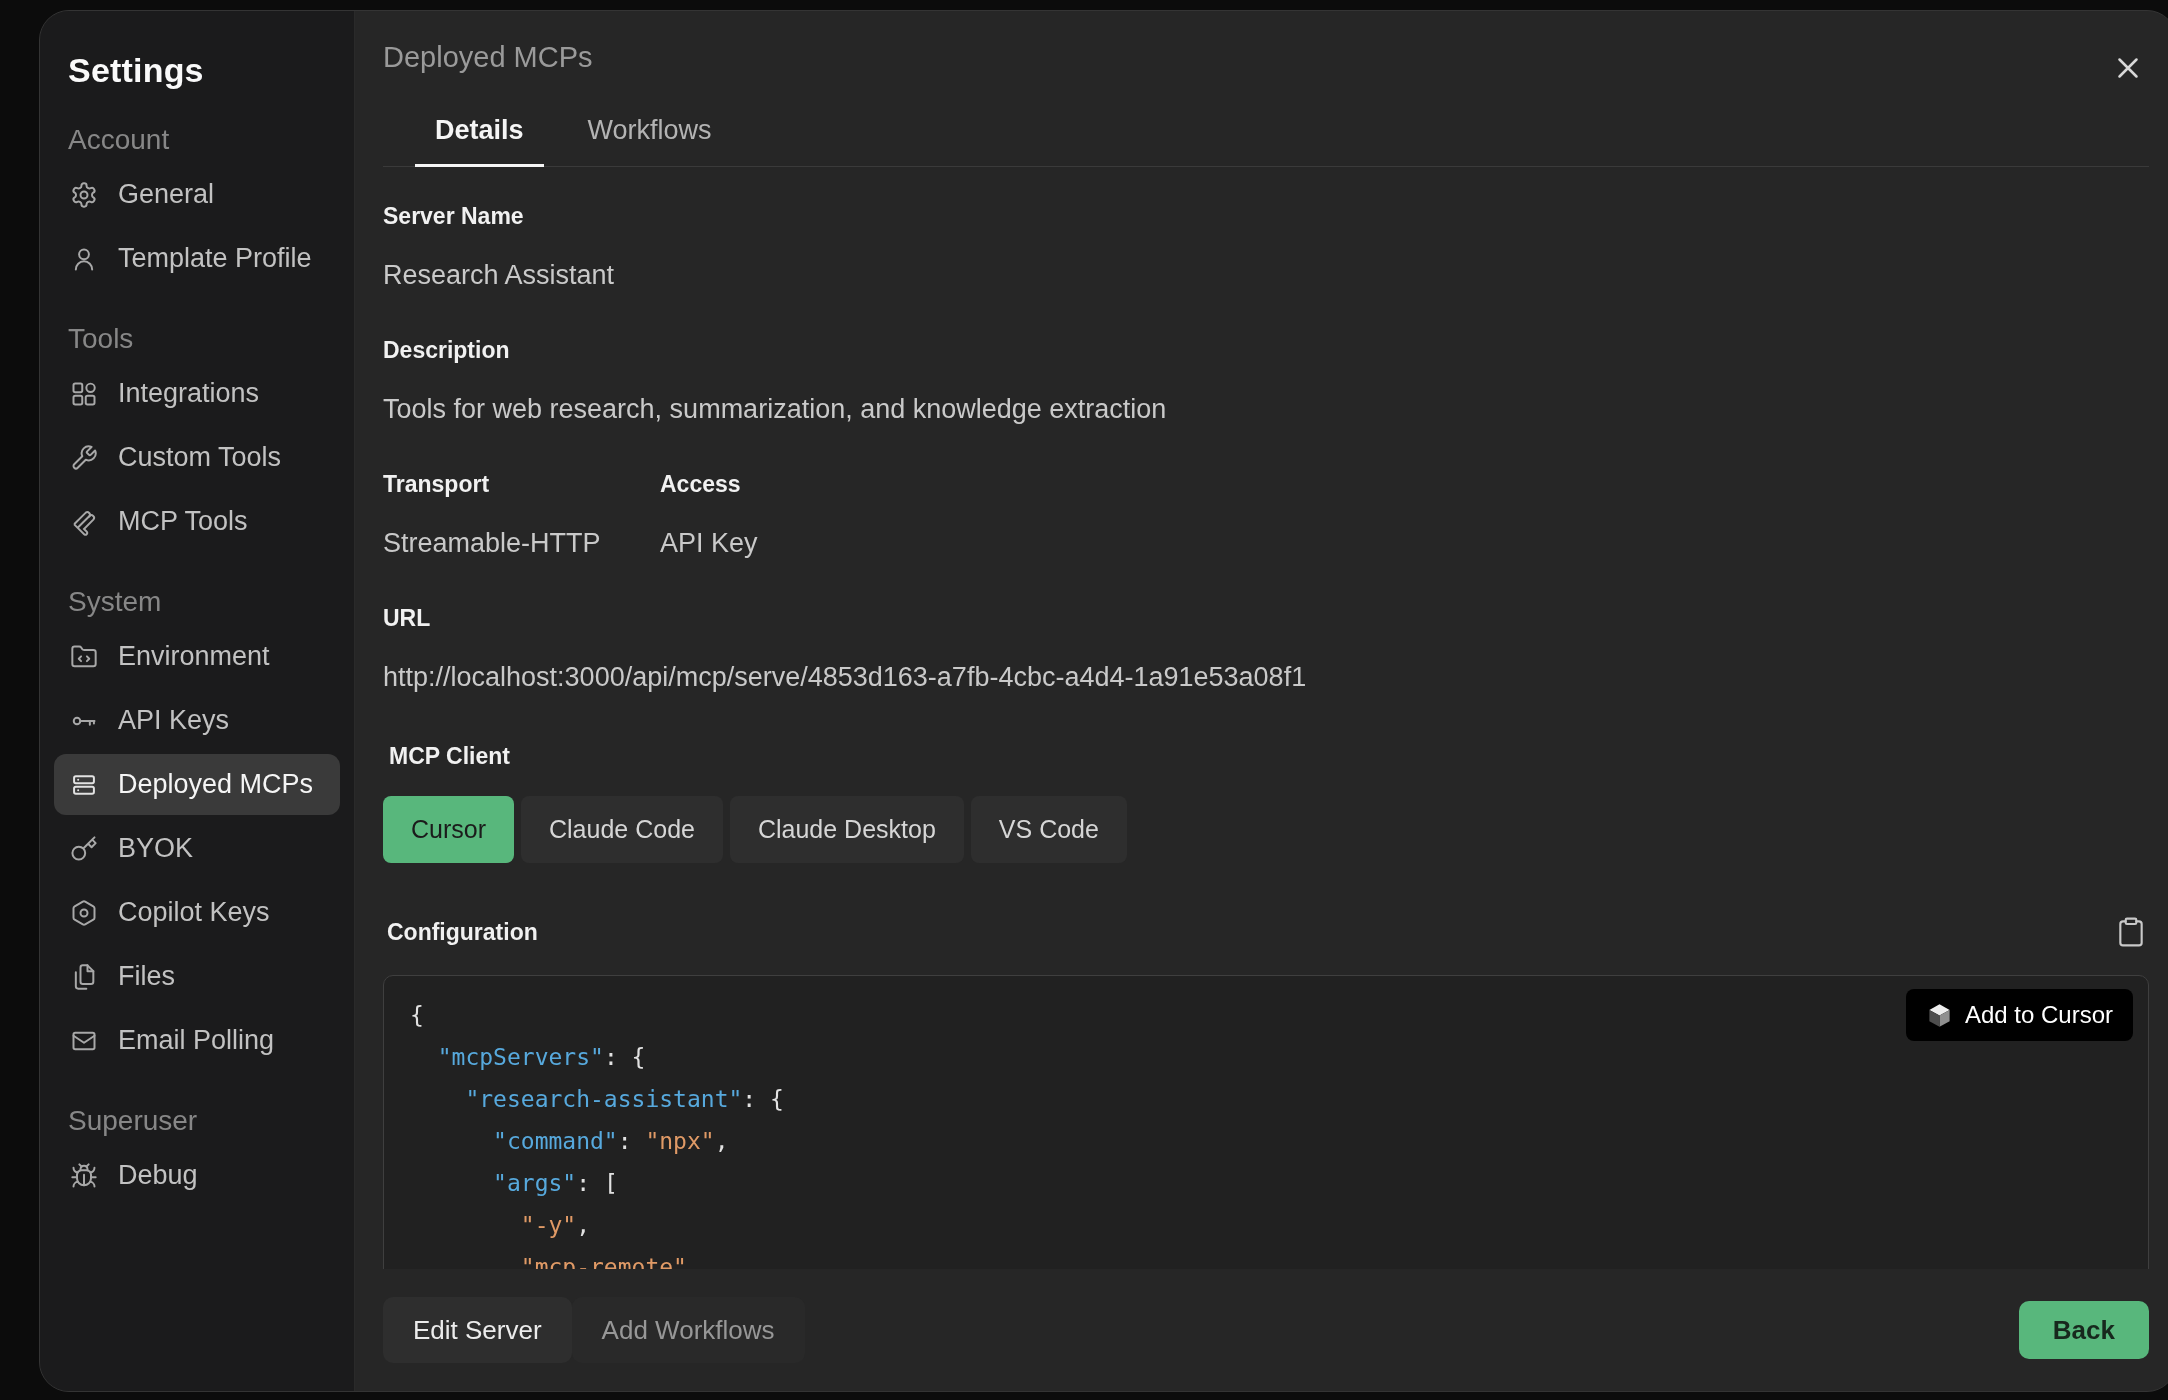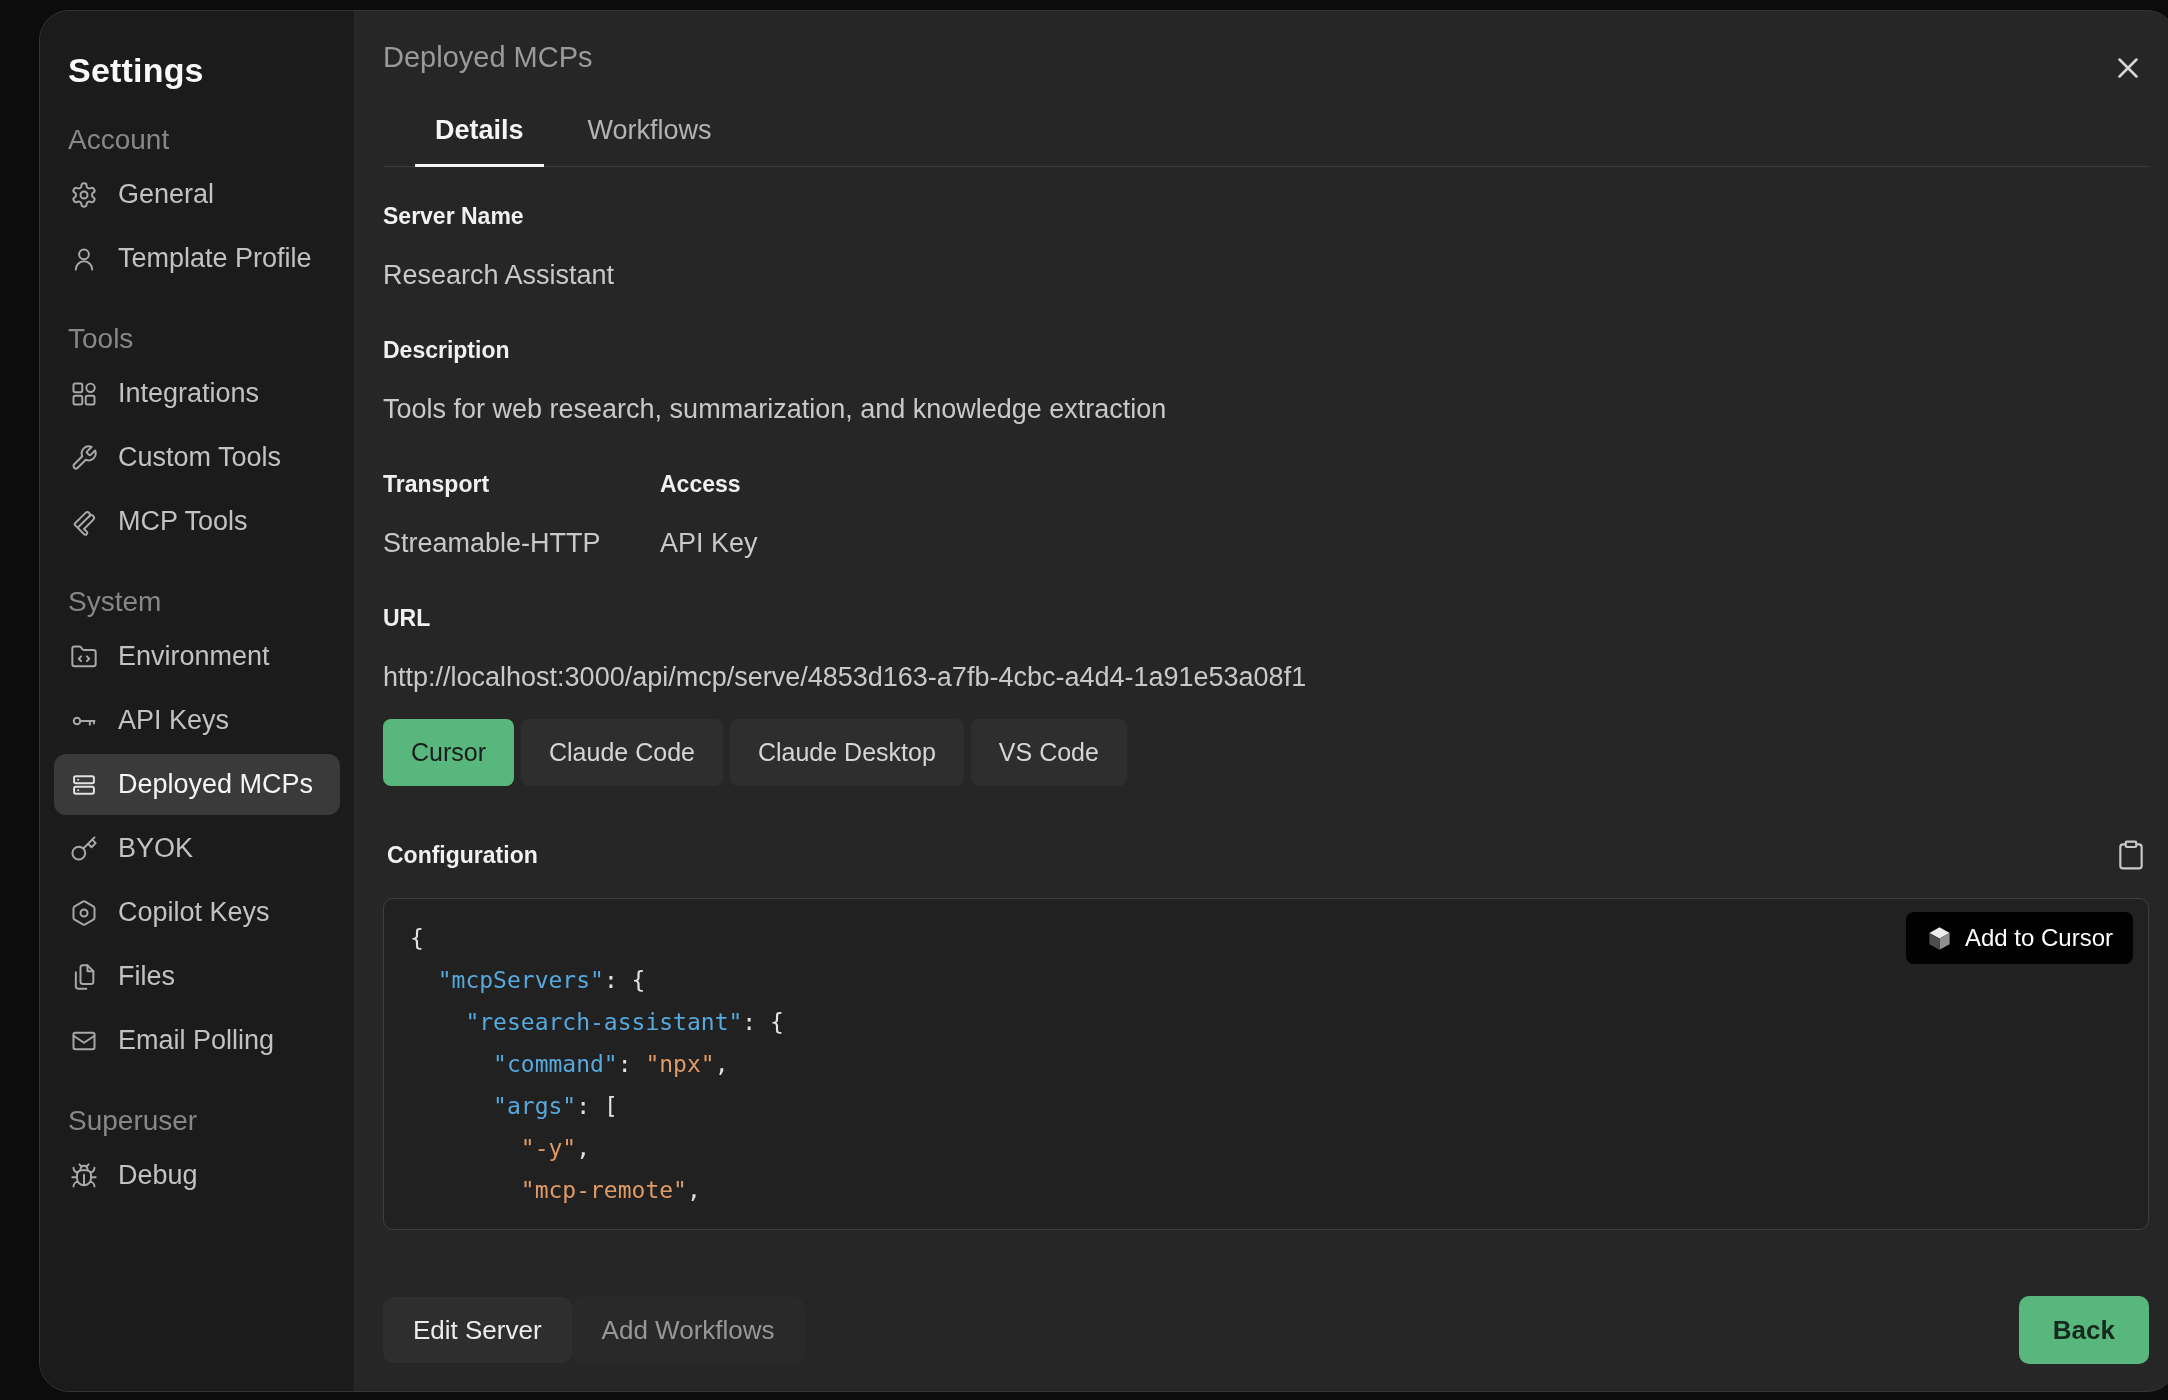--- a/index.html
+++ b/index.html
@@ -58,21 +58,21 @@
   .tok-p { color:#e2e2e2; } .tok-k { color:var(--code-key); } .tok-s { color:var(--code-str); }
   .add-cursor-btn { position:absolute; top:13px; right:15px; height:52px; display:flex; align-items:center;
     gap:12px; background:#000; color:#fff; font-size:24px; padding:0 20px; border:none; border-radius:8px;
     cursor:pointer; font-family:"Liberation Sans", sans-serif; }
   .add-cursor-btn svg { width:27px; height:27px; }
 
   .footer { height:122px; flex:none; display:flex; align-items:center; }
   .btn-secondary { height:66px; padding:0 30px; background:#2e2e2e; color:#ececec; font-size:26px;
     border:none; border-radius:10px; cursor:pointer; font-family:"Liberation Sans", sans-serif; }
   .btn-muted { background:#292929; color:#979797; }
-  .btn-back { height:68px; padding:0 34px; margin-left:auto; background:var(--accent-green); color:#17281d;
+  .btn-back { height:58px; padding:0 34px; margin-left:auto; background:var(--accent-green); color:#17281d;
     font-size:26px; font-weight:600; border:none; border-radius:10px; cursor:pointer;
     font-family:"Liberation Sans", sans-serif; }
   .scroll-thumb { position:absolute; right:2px; top:768px; width:5px; height:26px; background:#5c5c5c; border-radius:3px; }
 </style>
 </head>
 <body>
 
 <div class="modal">
 
   <div class="sidebar">
@@ -245,20 +245,21 @@
         </div>
         <div>
           <div class="field-label">Access</div>
           <div class="field-value">API Key</div>
         </div>
       </div>
 
       <div class="field-label">URL</div>
       <div class="field-value">http://localhost:3000/api/mcp/serve/4853d163-a7fb-4cbc-a4d4-1a91e53a08f1</div>
 
+      <div class="client-label">MCP Client</div>
       <div class="client-row" id="client-row">
           <button class="client-btn selected">Cursor</button>
           <button class="client-btn">Claude Code</button>
           <button class="client-btn">Claude Desktop</button>
           <button class="client-btn">VS Code</button>
         </div>
 
       <div class="config-row">
         <div class="config-label">Configuration</div>
         <div class="copy-btn">

